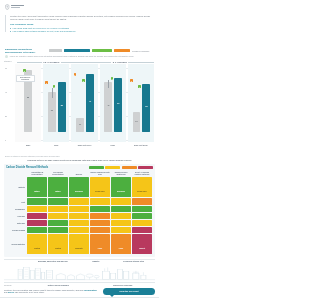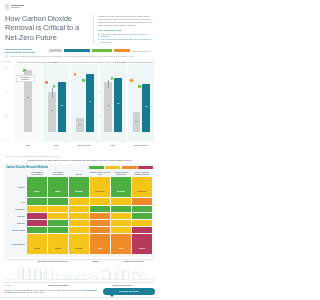--- a/index.html
+++ b/index.html
@@ -150,23 +150,20 @@
           <path d="M6 4 L6 12 M4 6 L8 6" stroke="#7d8a94" stroke-width="0.8"></path>
         </svg>
       </div>
       <div class="logo-text">
         <div class="logo-l1"></div>
         <div class="logo-l2"></div>
       </div>
     </div>
 
     <div class="head-main">
-      <div class="title-col">
-        <div class="title">How Carbon Dioxide Removal is Critical to a Net-Zero Future</div>
-      </div>
       <div class="vdiv"></div>
       <div class="intro-col">
         <p class="intro-p">Meeting the Paris Agreement temperature goals requires rapid emissions reduction across all sectors, but residual emissions will remain. Carbon dioxide removal (CDR) must scale to balance what cannot be abated.</p>
         <div class="intro-sub">This infographic shows:</div>
         <ul class="intro-list">
           <li>How much CO2 must be removed in 1.5°C and 2°C pathways</li>
           <li>How leading CDR methods compare on cost, scale and permanence</li>
         </ul>
       </div>
     </div>

